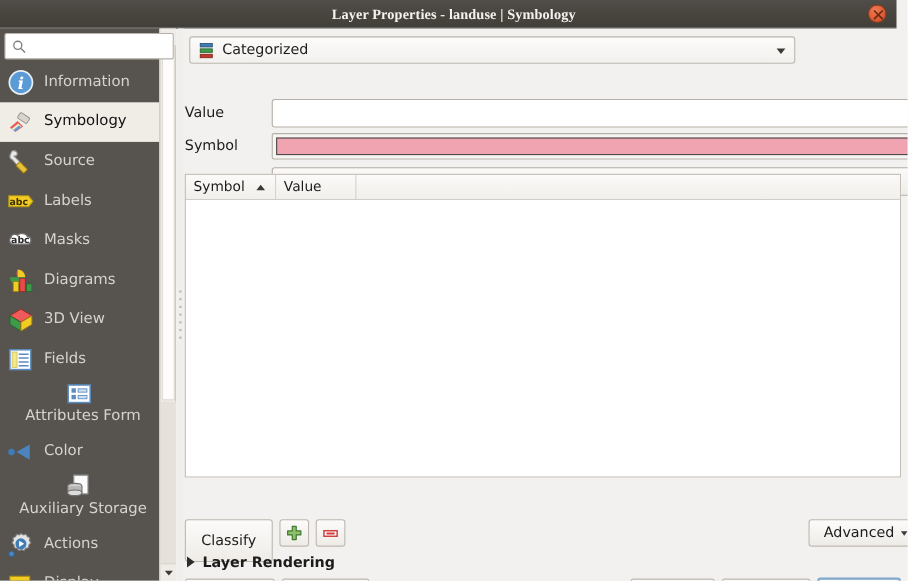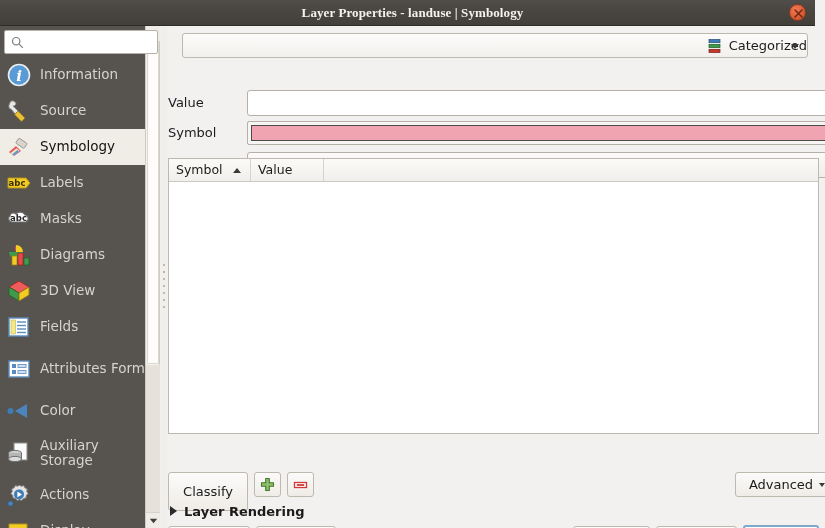--- a/index.html
+++ b/index.html
@@ -101,21 +101,21 @@
     position: relative;
     height: 36px;
     display: flex;
     align-items: center;
     padding-left: 6px;
     box-sizing: border-box;
     cursor: pointer;
     color: #d6d3ce;
     font-size: 13.5px;
   }
-  .nav-item.tall { height: 48px; }
+  .nav-item.tall { height: 48px; flex-direction: column; }
   .nav-item.selected {
     background: #f0ece6;
     color: #131313;
   }
   .nav-icon {
     width: 26px; height: 26px;
     margin-right: 8px;
     flex: 0 0 26px;
     position: relative;
   }
@@ -183,29 +183,28 @@
   .main {
     position: absolute;
     left: 162px; top: 26px;
     width: 663px; height: 502px;
     background: #f2f1ef;
   }
 
   
   .renderer-combo {
     position: absolute;
-    left: 20px; top: 7px;
-    width: 626px; height: 25px;
+    left: 10px; top: 7px;
+    width: 551px; height: 25px;
     background: linear-gradient(to bottom,#fcfcfb 0%, #f2f0ec 100%);
     border: 1px solid #bdb8b0;
     border-radius: 3px;
     box-sizing: border-box;
     display: flex; align-items: center;
     cursor: pointer;
-    justify-content: flex-end;
   }
   .renderer-icon {
     width: 16px; height: 16px;
     margin-left: 7px; margin-right: 6px;
     flex: 0 0 16px;
     position: relative;
   }
   .renderer-label { font-size: 13px; color: #1c1c1c; }
   .combo-arrow {
     position: absolute;
@@ -375,42 +374,42 @@
     <div class="nav-list">
 
       <div class="nav-item">
         <span class="nav-icon">
           <svg width="26" height="26" viewBox="0 0 26 26">
             <circle cx="13" cy="13" r="10.5" fill="#5b9bd5" stroke="#e9eef3" stroke-width="1.6"></circle>
             <text x="13" y="19" font-size="15" font-style="italic" font-weight="bold" text-anchor="middle" fill="#ffffff" font-family="DejaVu Serif, serif">i</text>
           </svg>
         </span>
         <span class="nav-label">Information</span>
-      </div>
-
-      <div class="nav-item">
-        <span class="nav-icon">
-          <svg width="26" height="26" viewBox="0 0 26 26">
-            <path d="M4,5 C4,3 7,2 9,4 C11,6 9,8 7,8 L14,15 L11,18 L5,11 C3,11 2,8 4,5 Z" fill="#e8e8e8" stroke="#8d8d8d" stroke-width="1"></path>
-            <rect x="12" y="13" width="10" height="5" rx="1" transform="rotate(45 12 13)" fill="#e8c03a" stroke="#9a7c14" stroke-width="0.9"></rect>
-          </svg>
-        </span>
-        <span class="nav-label">Source</span>
       </div>
 
       <div class="nav-item selected">
         <span class="nav-icon">
           <svg width="26" height="26" viewBox="0 0 26 26">
             <rect x="13" y="4" width="10" height="6" rx="1" transform="rotate(34 13 4)" fill="#d9d5cd" stroke="#9a9790" stroke-width="0.9"></rect>
             <path d="M3,18 L10,12 L15,17 L8,22 Z" fill="#e85b5b"></path>
             <path d="M4.5,19.3 L10.6,14.2 L13.5,17 L7.5,21.5 Z" fill="#f2e9c6"></path>
             <path d="M6,20.5 L11.3,16.1 L13,17.7 L8,21.6 Z" fill="#5b9bd5"></path>
           </svg>
         </span>
         <span class="nav-label">Symbology</span>
+      </div>
+
+      <div class="nav-item">
+        <span class="nav-icon">
+          <svg width="26" height="26" viewBox="0 0 26 26">
+            <path d="M4,5 C4,3 7,2 9,4 C11,6 9,8 7,8 L14,15 L11,18 L5,11 C3,11 2,8 4,5 Z" fill="#e8e8e8" stroke="#8d8d8d" stroke-width="1"></path>
+            <rect x="12" y="13" width="10" height="5" rx="1" transform="rotate(45 12 13)" fill="#e8c03a" stroke="#9a7c14" stroke-width="0.9"></rect>
+          </svg>
+        </span>
+        <span class="nav-label">Source</span>
       </div>
 
       <div class="nav-item">
         <span class="nav-icon">
           <svg width="26" height="26" viewBox="0 0 26 26">
             <path d="M2,8 L20,8 L24,13 L20,18 L2,18 Z" fill="#f2cc22" stroke="#b2931a" stroke-width="1"></path>
             <text x="11" y="16" font-size="8.5" font-weight="bold" text-anchor="middle" fill="#3a3000" font-family="DejaVu Sans, sans-serif">abc</text>
           </svg>
         </span>
         <span class="nav-label">Labels</span>

